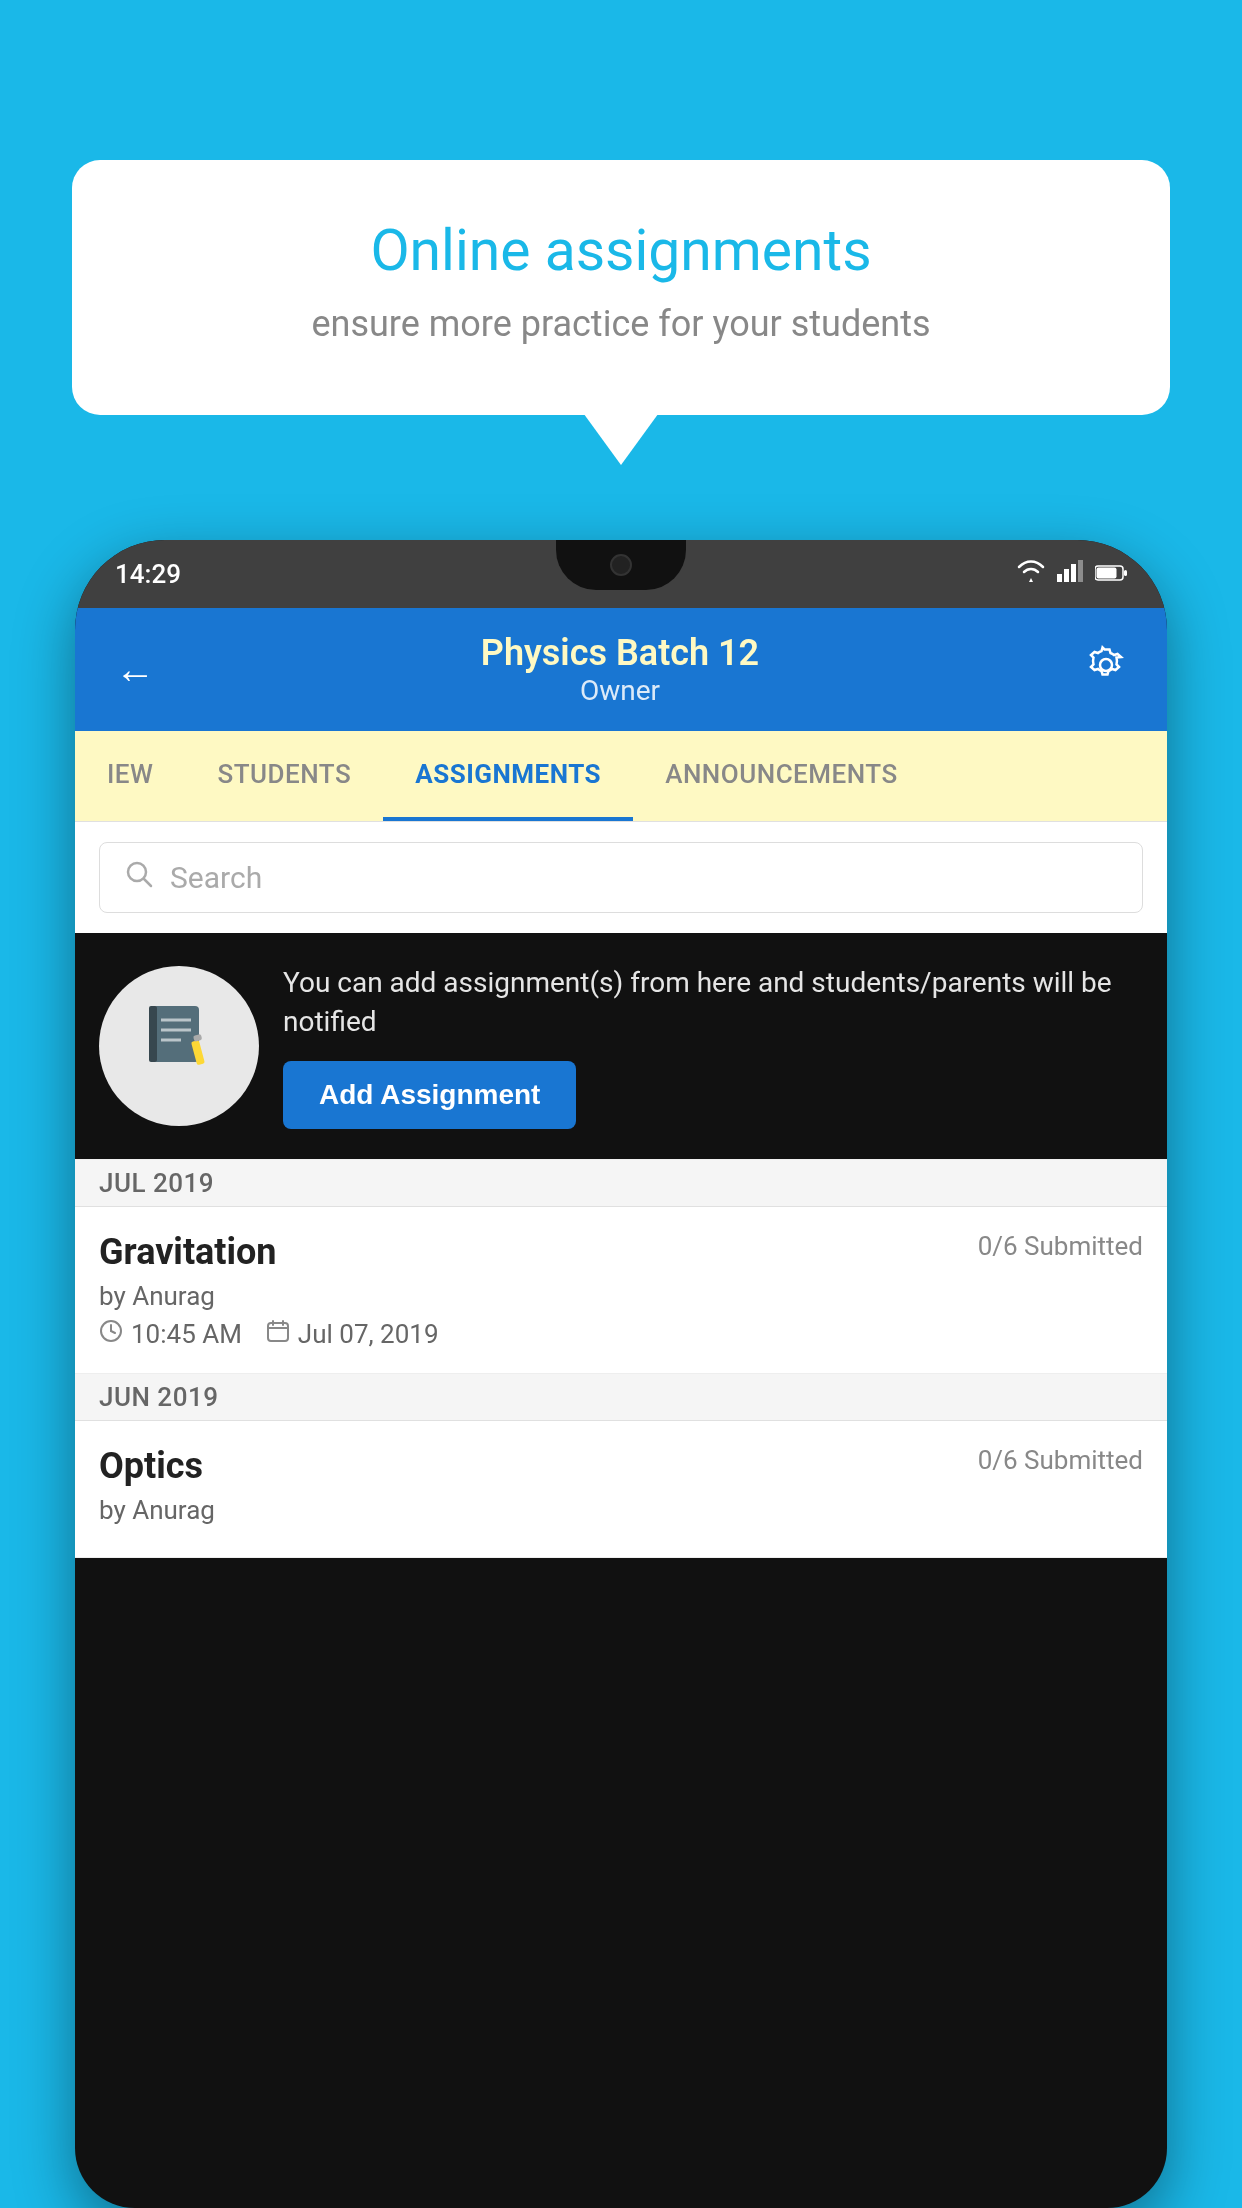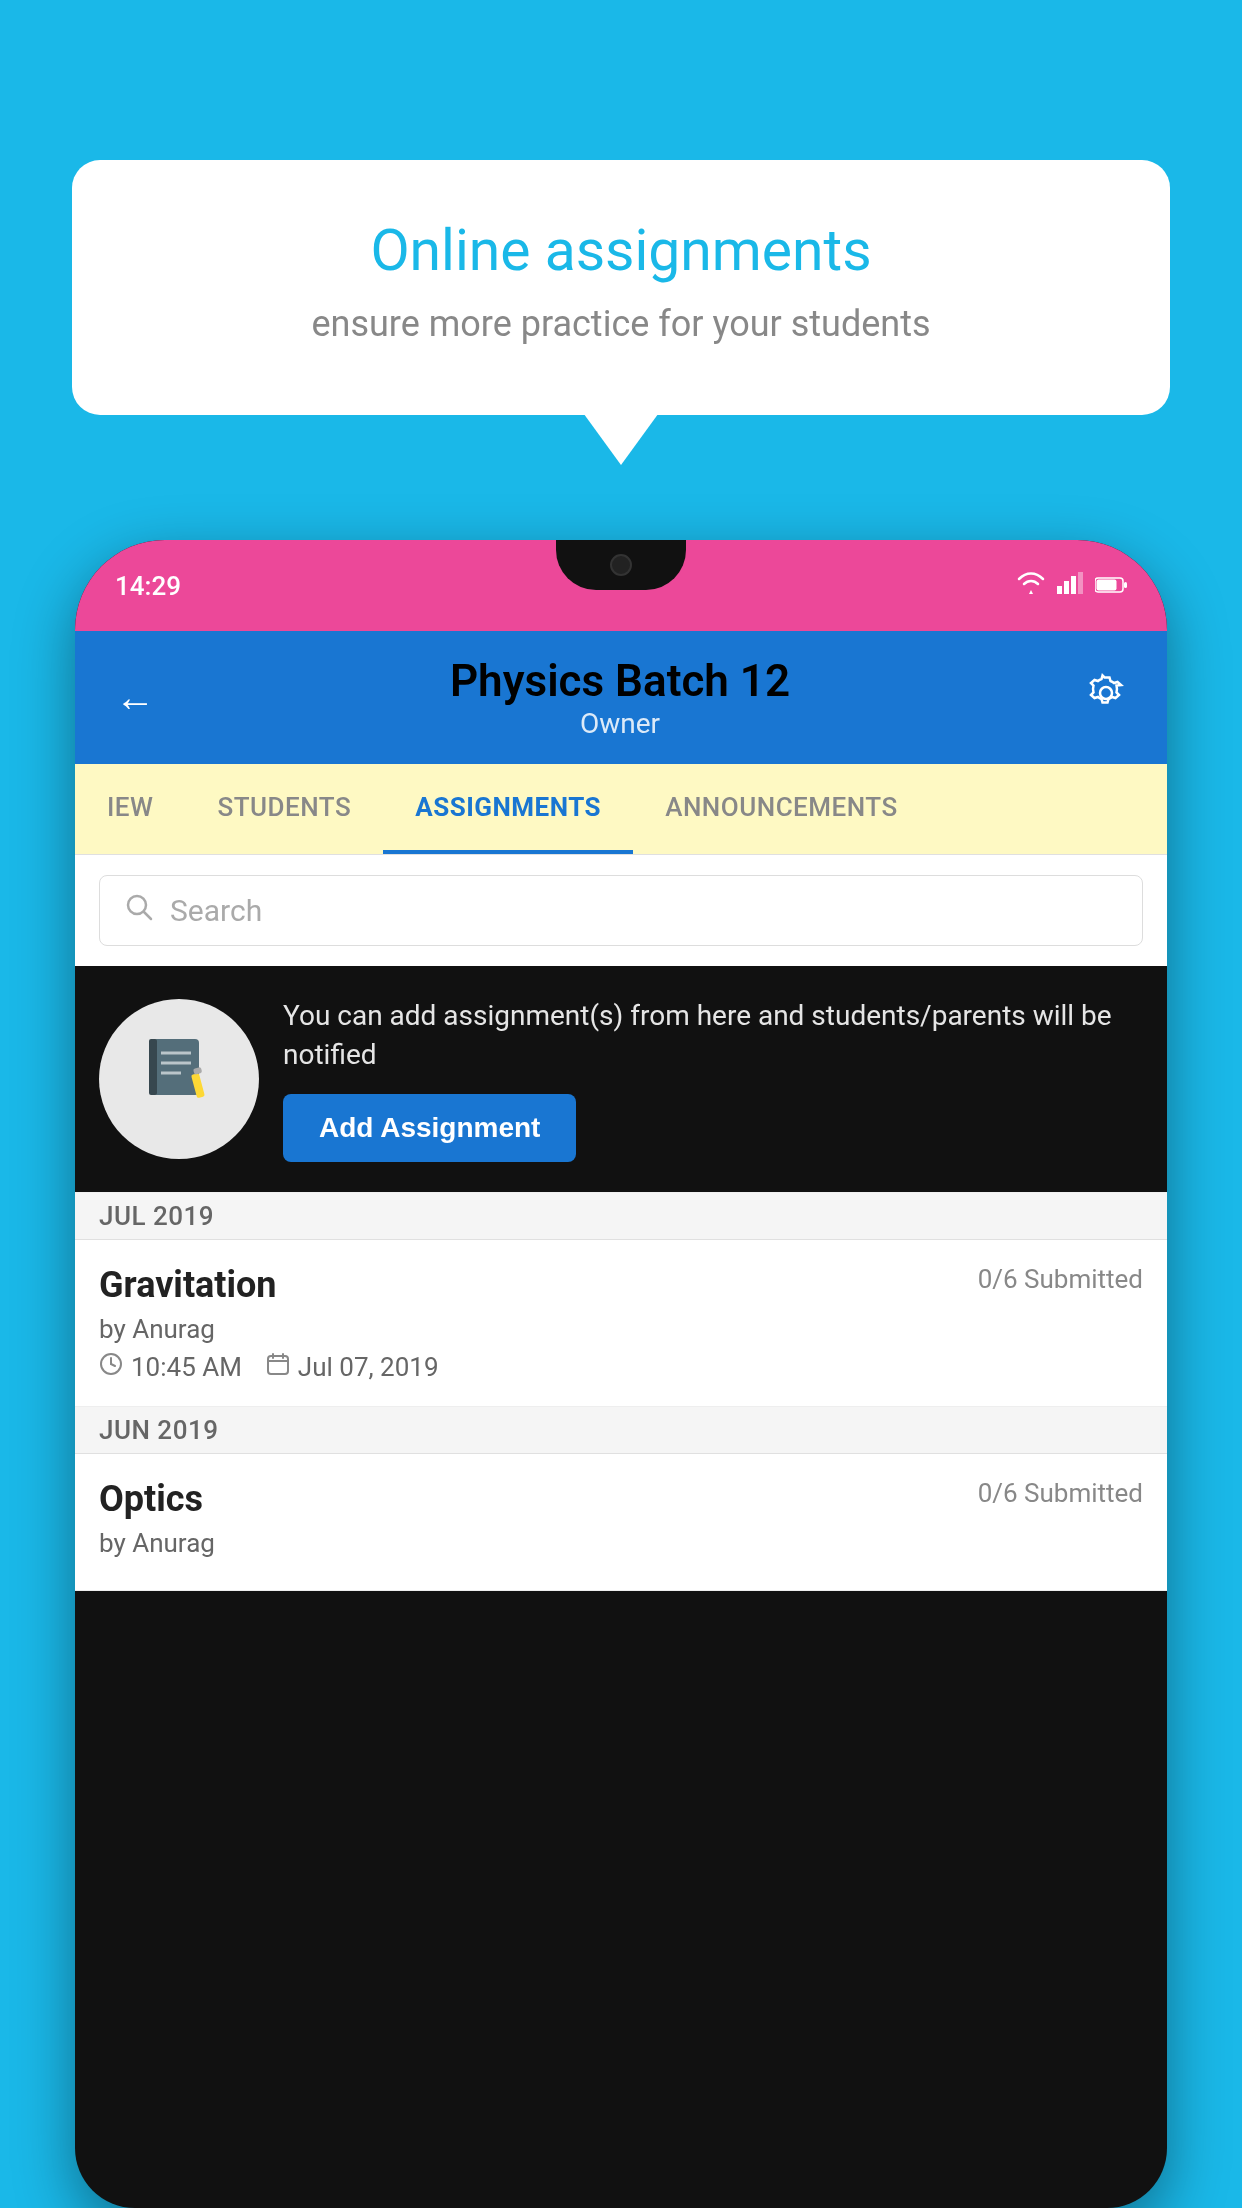--- a/index.html
+++ b/index.html
@@ -60,22 +60,22 @@
       right: 75px;
       bottom: 0px;
       background: #111;
       border-radius: 90px 90px 60px 60px;
       overflow: hidden;
       box-shadow: 0 20px 60px rgba(0,0,0,0.4);
     }
 
     
     .phone-top-bar {
-      background: #ec4899;
-      height: 91px;
+      background: #404040;
+      height: 68px;
       display: flex;
       align-items: center;
       justify-content: space-between;
       padding: 0 40px;
       position: relative;
     }
     .status-time {
       color: white;
       font-size: 26px;
       font-weight: 500;
@@ -121,22 +121,22 @@
     .header-back {
       color: white;
       font-size: 40px;
       cursor: pointer;
     }
     .header-center {
       text-align: center;
       flex: 1;
     }
     .header-title {
-      color: #000000;
-      font-size: 44px;
+      color: #fef9c3;
+      font-size: 36px;
       font-weight: 600;
     }
     .header-subtitle {
       color: rgba(255,255,255,0.85);
       font-size: 28px;
       font-weight: 400;
     }
     .header-gear {
       color: white;
       font-size: 42px;

